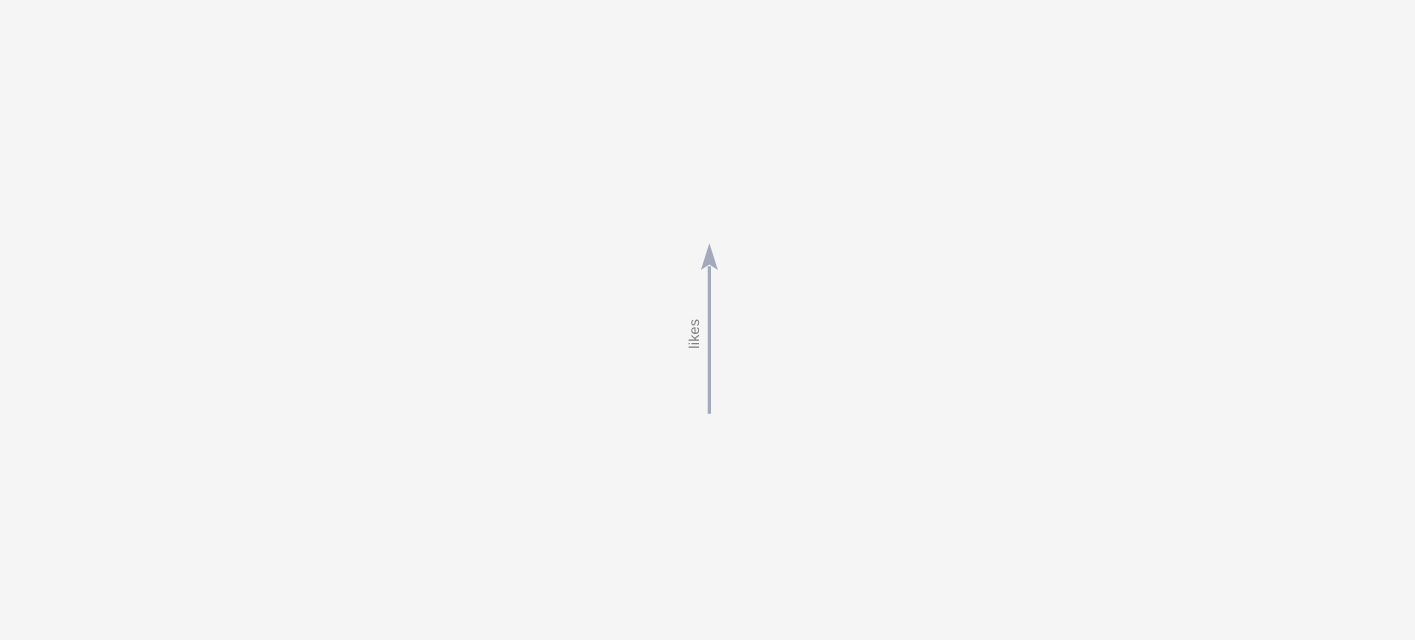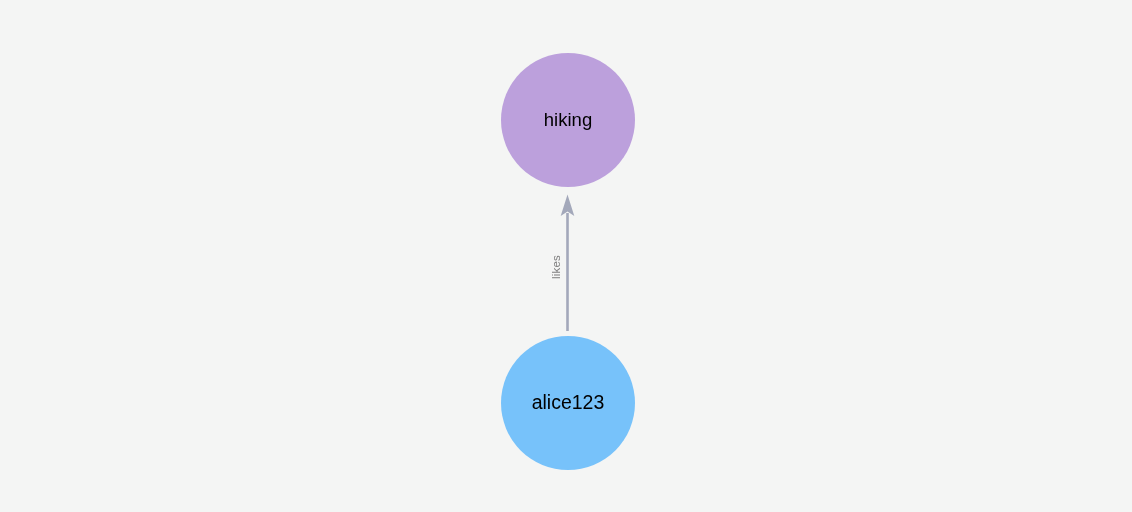--- a/index.html
+++ b/index.html
@@ -92,21 +92,15 @@
 
   <svg class="graph-svg" viewBox="0 0 1132 512">
     <g>
       <line x1="567.5" y1="331" x2="567.5" y2="213" stroke="#a3a8ba" stroke-width="2.6" stroke-linecap="butt"></line>
       <polygon points="567.5,194.5 574.3,216 567.5,211.5 560.7,216" fill="#a3a8ba"></polygon>
     </g>
   </svg>
 
   <div class="edge-label">likes</div>
 
-  <div class="node-group" id="node-hiking">
-    <span class="node-label">hiking</span>
-  </div>
 
-  <div class="node-group" id="node-alice123">
-    <span class="node-label">alice123</span>
-  </div>
 
 </div>
 
 </body></html>

